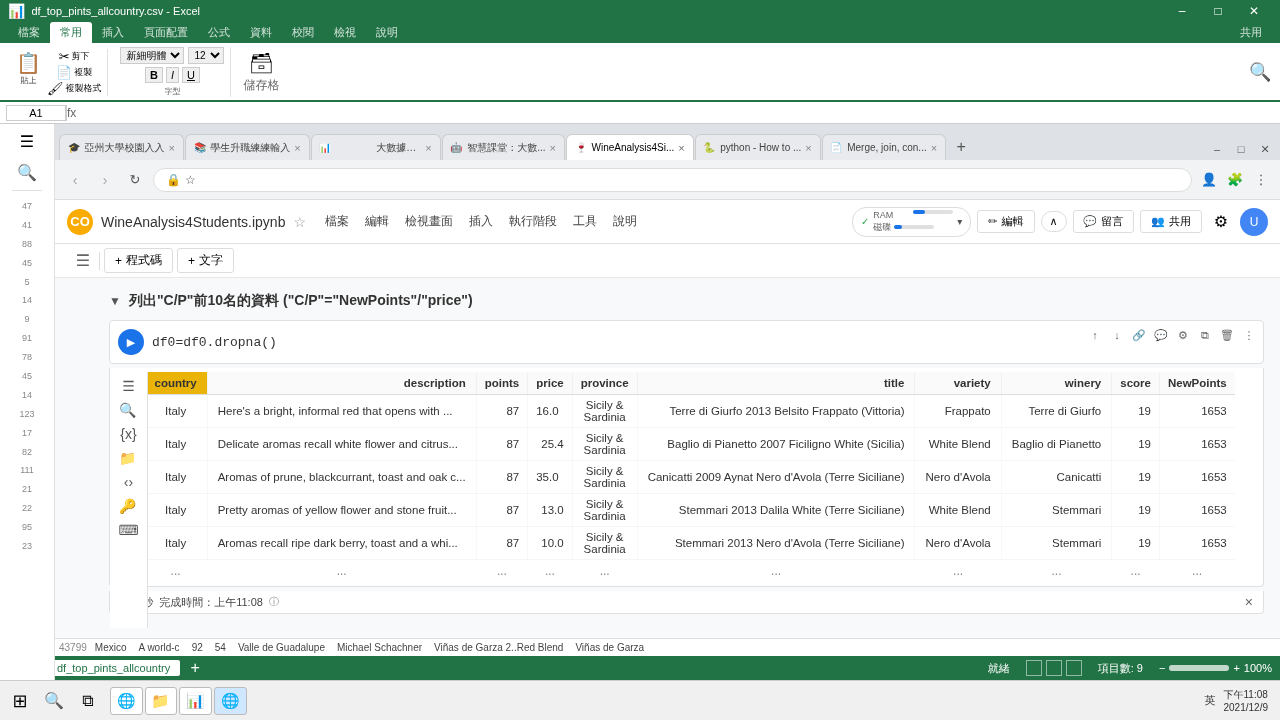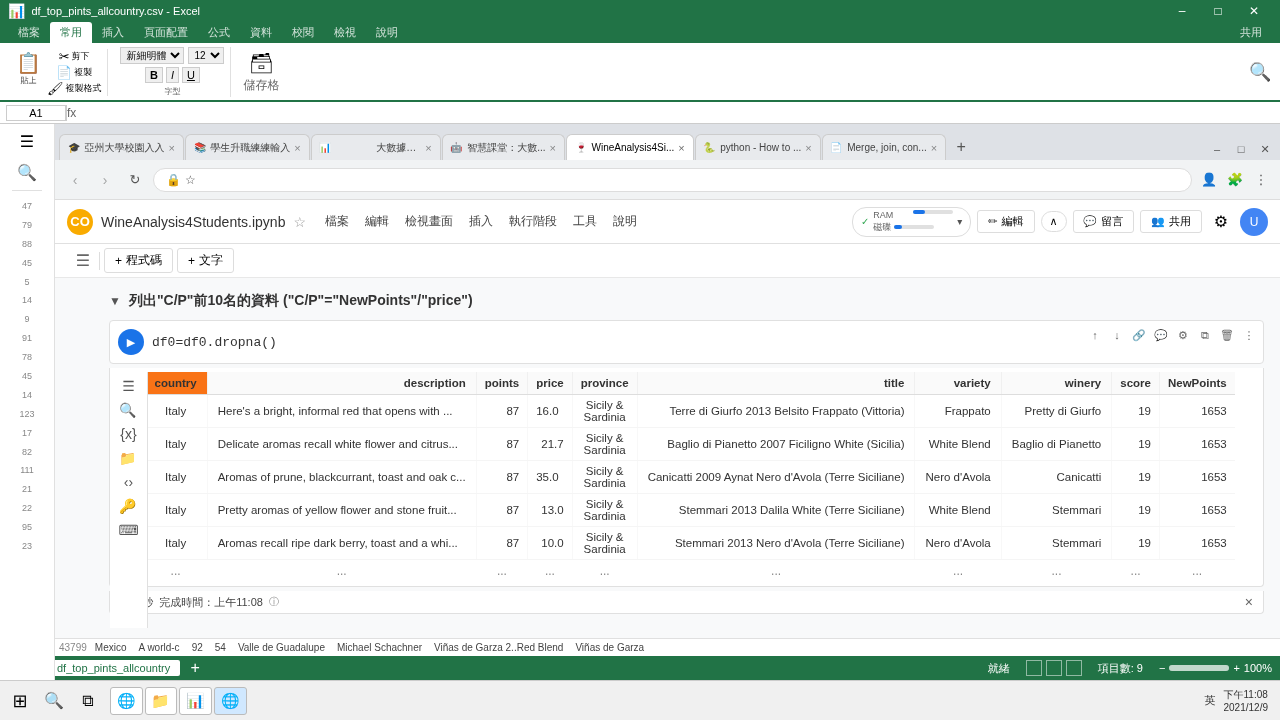--- a/index.html
+++ b/index.html
@@ -84,21 +84,21 @@
   <span style="font-size:12px;color:#666;">fx</span>
 </div>
 
 <div style="position:absolute;top:124px;left:0;width:55px;bottom:40px;background:#fff;border-right:1px solid #e0e0e0;display:flex;flex-direction:column;align-items:center;padding:4px 0;gap:4px;z-index:50;">
   <div style="font-size:16px;cursor:pointer;padding:4px;">☰</div>
   <div style="font-size:16px;cursor:pointer;padding:4px;">🔍</div>
   <div style="width:30px;height:1px;background:#e0e0e0;"></div>
 
   <div style="font-size:9px;color:#888;text-align:center;line-height:2.1;margin-top:2px;width:100%;padding:0 2px;">
     <div>47</div>
-      <div>79</div>
+      <div>41</div>
       <div>88</div>
       <div>45</div>
       <div>5</div>
       <div>14</div>
       <div>9</div>
       <div>91</div>
       <div>78</div>
       <div>45</div>
       <div>14</div>
       <div>123</div>
@@ -276,21 +276,21 @@
           </div>
         </div>
 
         <div style="margin:0 16px 4px 16px;background:#fff;border:1px solid #e0e0e0;border-top:none;border-radius:0 0 4px 4px;">
 
           <div style="overflow-x:auto;padding:4px 8px;">
             <table style="border-collapse:collapse;font-size:11.5px;">
               <thead>
                 <tr>
                   <th style="padding:5px 8px;text-align:right;font-weight:600;color:#333;border-bottom:1px solid #ddd;border-right:1px solid #f0f0f0;background:#fafafa;"></th>
-                  <th style="padding:5px 10px;text-align:right;font-weight:600;color:#333;border-bottom:1px solid #ddd;border-right:1px solid #f0f0f0;background:#f97316;">country</th>
+                  <th style="padding:5px 10px;text-align:right;font-weight:600;color:#333;border-bottom:1px solid #ddd;border-right:1px solid #f0f0f0;background:#eab308;">country</th>
                   <th style="padding:5px 10px;text-align:right;font-weight:600;color:#333;border-bottom:1px solid #ddd;border-right:1px solid #f0f0f0;background:#fafafa;">description</th>
                   <th style="padding:5px 8px;text-align:right;font-weight:600;color:#333;border-bottom:1px solid #ddd;border-right:1px solid #f0f0f0;background:#fafafa;">points</th>
                   <th style="padding:5px 8px;text-align:right;font-weight:600;color:#333;border-bottom:1px solid #ddd;border-right:1px solid #f0f0f0;background:#fafafa;">price</th>
                   <th style="padding:5px 8px;text-align:right;font-weight:600;color:#333;border-bottom:1px solid #ddd;border-right:1px solid #f0f0f0;background:#fafafa;">province</th>
                   <th style="padding:5px 10px;text-align:right;font-weight:600;color:#333;border-bottom:1px solid #ddd;border-right:1px solid #f0f0f0;background:#fafafa;">title</th>
                   <th style="padding:5px 10px;text-align:right;font-weight:600;color:#333;border-bottom:1px solid #ddd;border-right:1px solid #f0f0f0;background:#fafafa;">variety</th>
                   <th style="padding:5px 10px;text-align:right;font-weight:600;color:#333;border-bottom:1px solid #ddd;border-right:1px solid #f0f0f0;background:#fafafa;">winery</th>
                   <th style="padding:5px 8px;text-align:right;font-weight:600;color:#333;border-bottom:1px solid #ddd;border-right:1px solid #f0f0f0;background:#fafafa;">score</th>
                   <th style="padding:5px 8px;text-align:right;font-weight:600;color:#333;border-bottom:1px solid #ddd;background:#fafafa;">NewPoints</th>
                 </tr>
@@ -298,30 +298,30 @@
               <tbody>
                 <tr>
                   <td style="padding:4px 8px;text-align:right;border-bottom:1px solid #f5f5f5;border-right:1px solid #f8f8f8;color:#333;font-weight:500;">1</td>
                   <td style="padding:4px 10px;text-align:center;border-bottom:1px solid #f5f5f5;border-right:1px solid #f8f8f8;color:#333;">Italy</td>
                   <td style="padding:4px 10px;text-align:left;border-bottom:1px solid #f5f5f5;border-right:1px solid #f8f8f8;color:#333;max-width:200px;">Here's a bright, informal red that opens with ...</td>
                   <td style="padding:4px 8px;text-align:right;border-bottom:1px solid #f5f5f5;border-right:1px solid #f8f8f8;color:#333;">87</td>
                   <td style="padding:4px 8px;text-align:left;border-bottom:1px solid #f5f5f5;border-right:1px solid #f8f8f8;color:#333;">16.0</td>
                   <td style="padding:4px 8px;text-align:center;border-bottom:1px solid #f5f5f5;border-right:1px solid #f8f8f8;color:#333;white-space:nowrap;">Sicily &amp;<br>Sardinia</td>
                   <td style="padding:4px 10px;text-align:right;border-bottom:1px solid #f5f5f5;border-right:1px solid #f8f8f8;color:#333;max-width:180px;">Terre di Giurfo 2013 Belsito Frappato (Vittoria)</td>
                   <td style="padding:4px 10px;text-align:right;border-bottom:1px solid #f5f5f5;border-right:1px solid #f8f8f8;color:#333;">Frappato</td>
-                  <td style="padding:4px 10px;text-align:right;border-bottom:1px solid #f5f5f5;border-right:1px solid #f8f8f8;color:#333;">Pretty di Giurfo</td>
+                  <td style="padding:4px 10px;text-align:right;border-bottom:1px solid #f5f5f5;border-right:1px solid #f8f8f8;color:#333;">Terre di Giurfo</td>
                   <td style="padding:4px 8px;text-align:right;border-bottom:1px solid #f5f5f5;border-right:1px solid #f8f8f8;color:#333;">19</td>
                   <td style="padding:4px 8px;text-align:right;border-bottom:1px solid #f5f5f5;color:#333;">1653</td>
                 </tr>
                 <tr>
                   <td style="padding:4px 8px;text-align:right;border-bottom:1px solid #f5f5f5;border-right:1px solid #f8f8f8;color:#333;font-weight:500;">3</td>
                   <td style="padding:4px 10px;text-align:center;border-bottom:1px solid #f5f5f5;border-right:1px solid #f8f8f8;color:#333;">Italy</td>
                   <td style="padding:4px 10px;text-align:left;border-bottom:1px solid #f5f5f5;border-right:1px solid #f8f8f8;color:#333;">Delicate aromas recall white flower and citrus...</td>
                   <td style="padding:4px 8px;text-align:right;border-bottom:1px solid #f5f5f5;border-right:1px solid #f8f8f8;color:#333;">87</td>
-                  <td style="padding:4px 8px;text-align:right;border-bottom:1px solid #f5f5f5;border-right:1px solid #f8f8f8;color:#333;">21.7</td>
+                  <td style="padding:4px 8px;text-align:right;border-bottom:1px solid #f5f5f5;border-right:1px solid #f8f8f8;color:#333;">25.4</td>
                   <td style="padding:4px 8px;text-align:center;border-bottom:1px solid #f5f5f5;border-right:1px solid #f8f8f8;color:#333;white-space:nowrap;">Sicily &amp;<br>Sardinia</td>
                   <td style="padding:4px 10px;text-align:right;border-bottom:1px solid #f5f5f5;border-right:1px solid #f8f8f8;color:#333;">Baglio di Pianetto 2007 Ficiligno White (Sicilia)</td>
                   <td style="padding:4px 10px;text-align:right;border-bottom:1px solid #f5f5f5;border-right:1px solid #f8f8f8;color:#333;">White Blend</td>
                   <td style="padding:4px 10px;text-align:right;border-bottom:1px solid #f5f5f5;border-right:1px solid #f8f8f8;color:#333;">Baglio di Pianetto</td>
                   <td style="padding:4px 8px;text-align:right;border-bottom:1px solid #f5f5f5;border-right:1px solid #f8f8f8;color:#333;">19</td>
                   <td style="padding:4px 8px;text-align:right;border-bottom:1px solid #f5f5f5;color:#333;">1653</td>
                 </tr>
                 <tr>
                   <td style="padding:4px 8px;text-align:right;border-bottom:1px solid #f5f5f5;border-right:1px solid #f8f8f8;color:#333;font-weight:500;">4</td>
                   <td style="padding:4px 10px;text-align:center;border-bottom:1px solid #f5f5f5;border-right:1px solid #f8f8f8;color:#333;">Italy</td>

